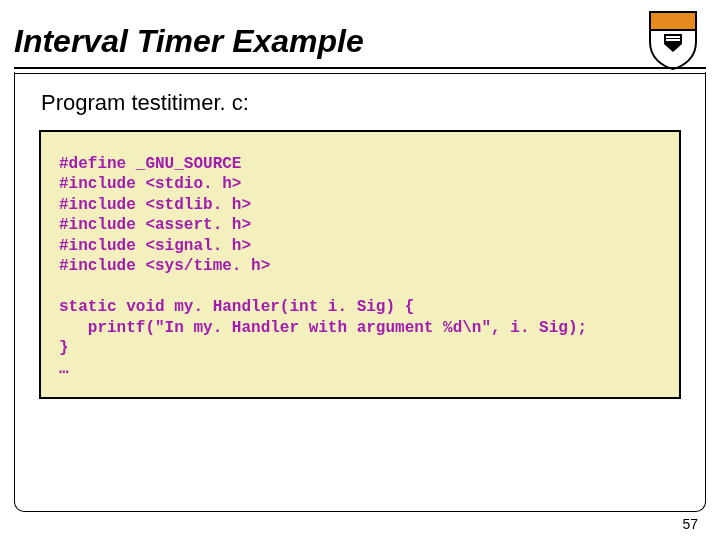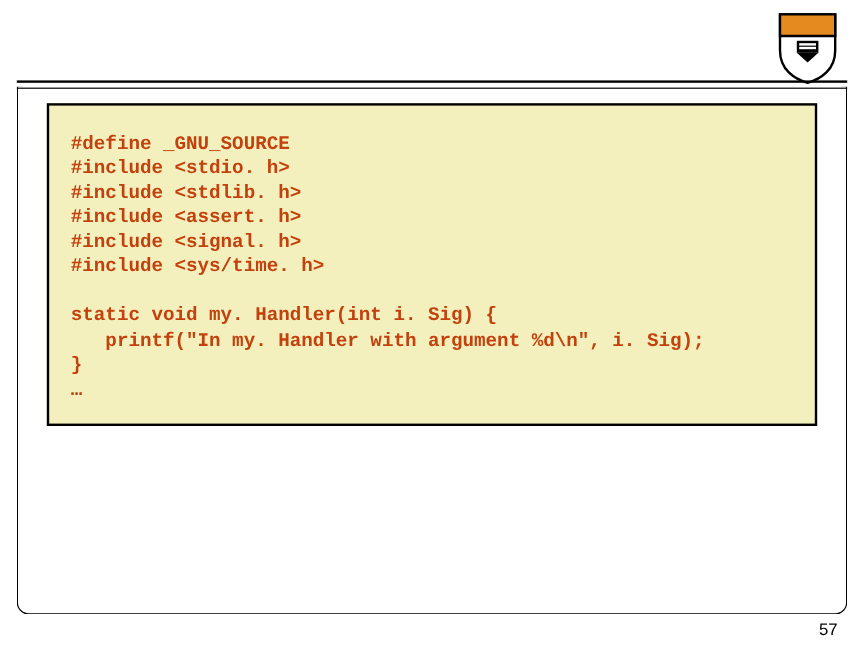--- a/index.html
+++ b/index.html
@@ -75,56 +75,60 @@
   }
   .code-box {
     border: 2px solid #000;
     background: #F4F0BE;
     padding: 22px 18px 18px 18px;
     font-family: "Courier New", Courier, monospace;
     font-size: 16px;
     font-weight: bold;
     line-height: 1.28;
     white-space: pre;
-    color: #c2410c;
+    color: #a21caf;
     box-sizing: border-box;
   }
   .pagenum {
     position: absolute;
     right: 22px;
     bottom: 8px;
     font-size: 14px;
     color: #000;
     margin-top: 25px;
   }
 </style>
 </head>
 <body>
 
 <div class="slide">
 
+  <div class="title-wrap">
+    <div class="title">Interval Timer Example</div>
+  </div>
 
   <div class="crest">
     <svg width="54" height="62" viewBox="0 0 54 62">
       <path d="M4 4 H50 V34 C50 50 38 58 27 61 C16 58 4 50 4 34 Z" fill="#ffffff" stroke="#000" stroke-width="2"></path>
       <path d="M4 4 H50 V22 H4 Z" fill="#E48A1E" stroke="#000" stroke-width="2"></path>
       <rect x="18" y="26" width="18" height="10" fill="#000"></rect>
       <path d="M18 36 L27 44 L36 36 Z" fill="#000"></path>
       <rect x="20" y="28" width="14" height="2" fill="#fff"></rect>
       <rect x="20" y="31" width="14" height="2" fill="#fff"></rect>
       <path d="M0 44 C0 54 6 62 14 62 L8 50 Z" fill="#cfcfcf" opacity="0"></path>
     </svg>
   </div>
 
   <div class="rules">
     <div class="line1"></div>
     <div class="line2"></div>
   </div>
 
   <div class="body-frame">
+    <div class="subhead">Program testitimer. c:</div>
 
     <div class="code-box"><span>#define _GNU_SOURCE</span>
 <span>#include &lt;stdio. h&gt;</span>
 <span>#include &lt;stdlib. h&gt;</span>
 <span>#include &lt;assert. h&gt;</span>
 <span>#include &lt;signal. h&gt;</span>
 <span>#include &lt;sys/time. h&gt;</span>
 <span></span>
 <span>static void my. Handler(int i. Sig) {</span>
 <span>   printf("In my. Handler with argument %d\n", i. Sig);</span>

